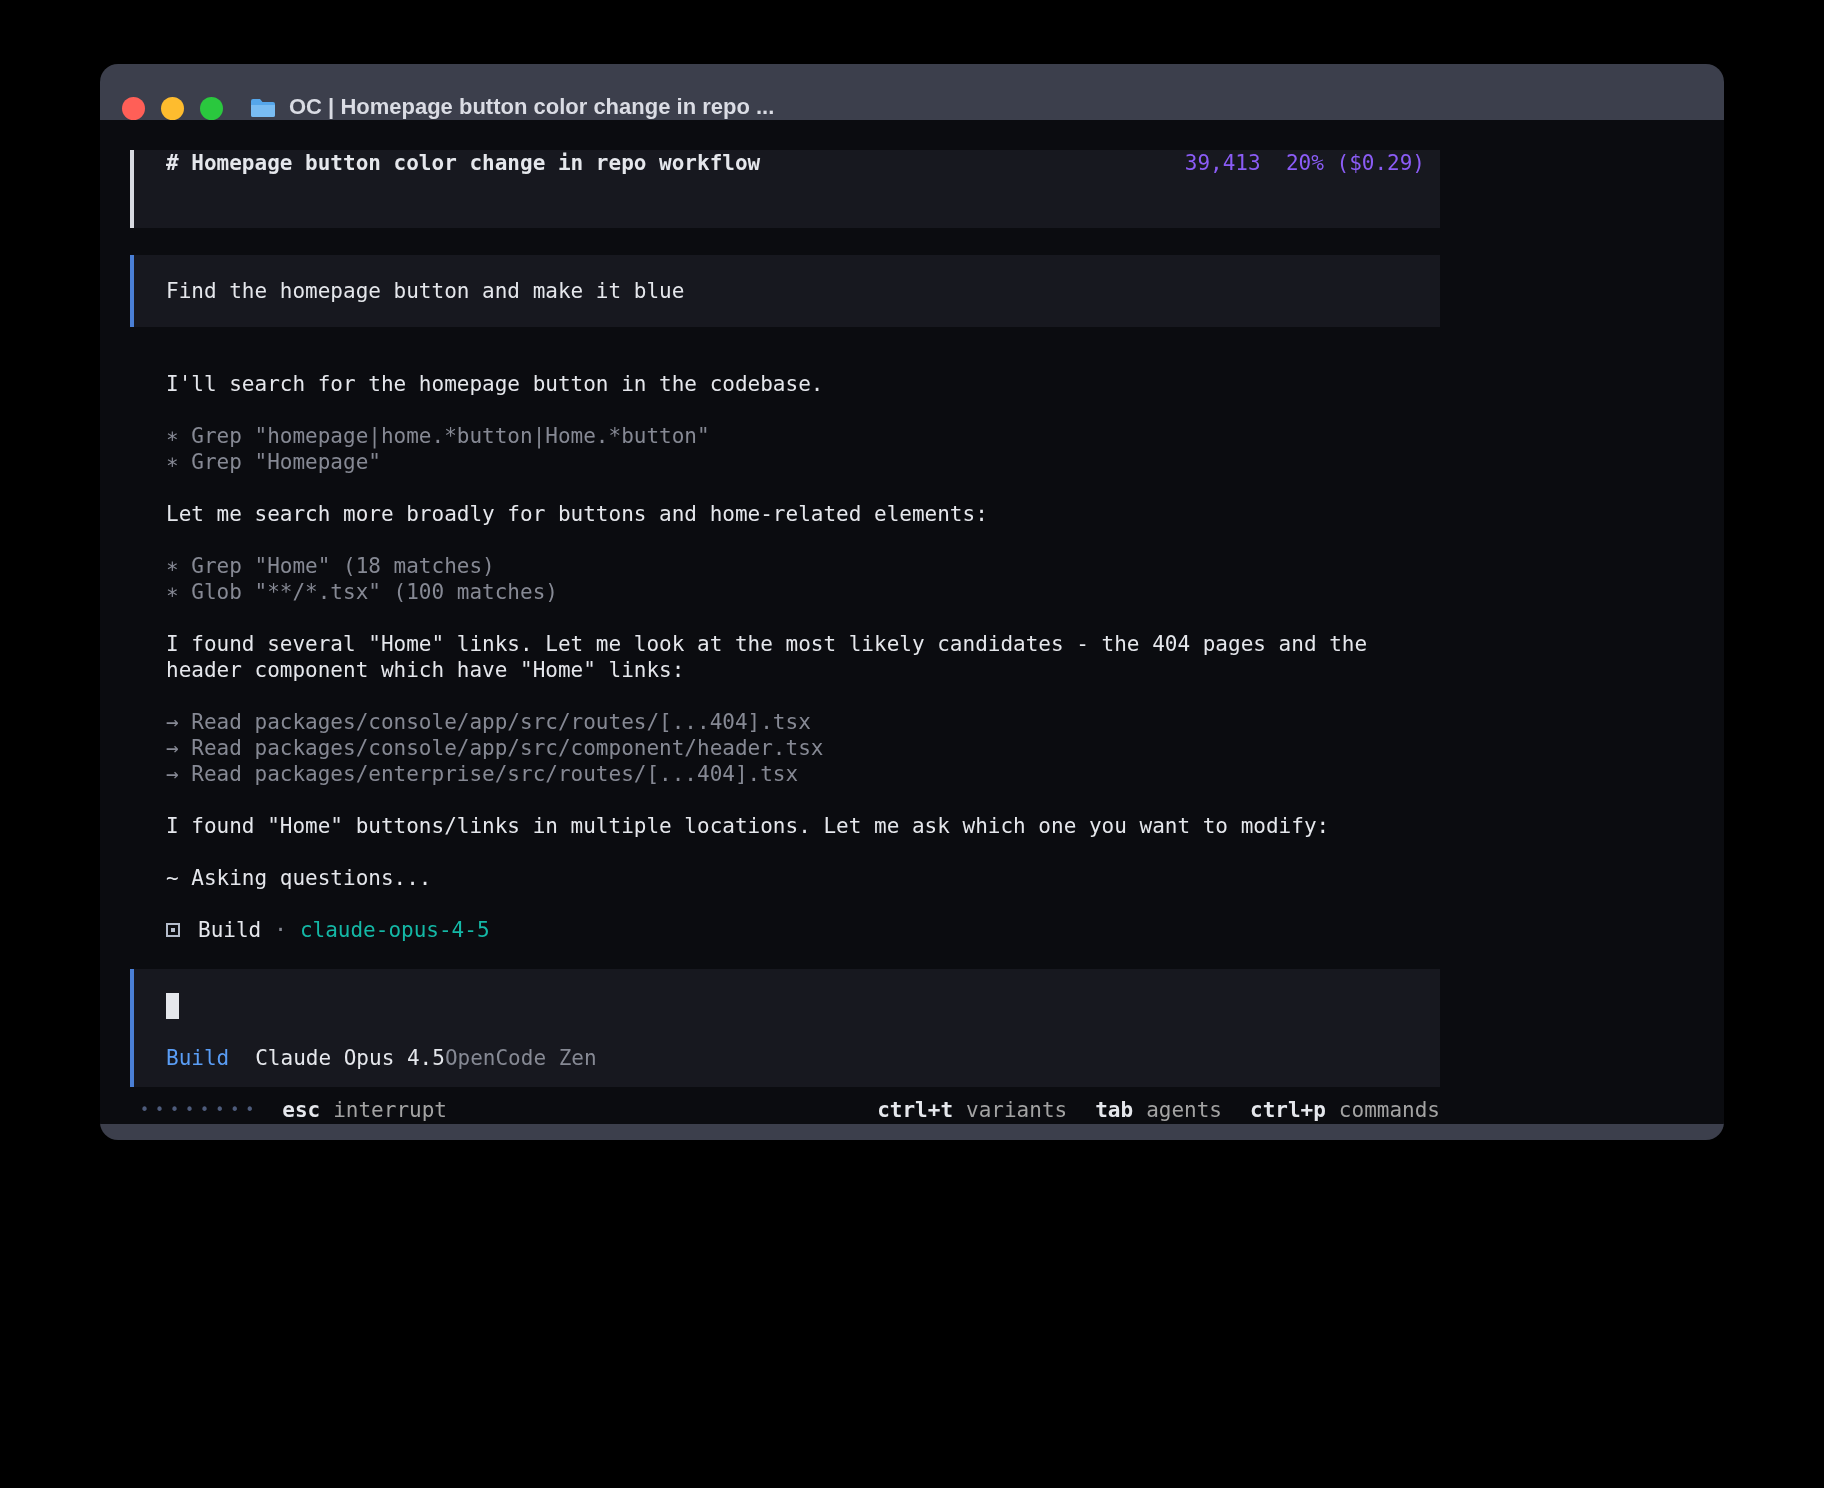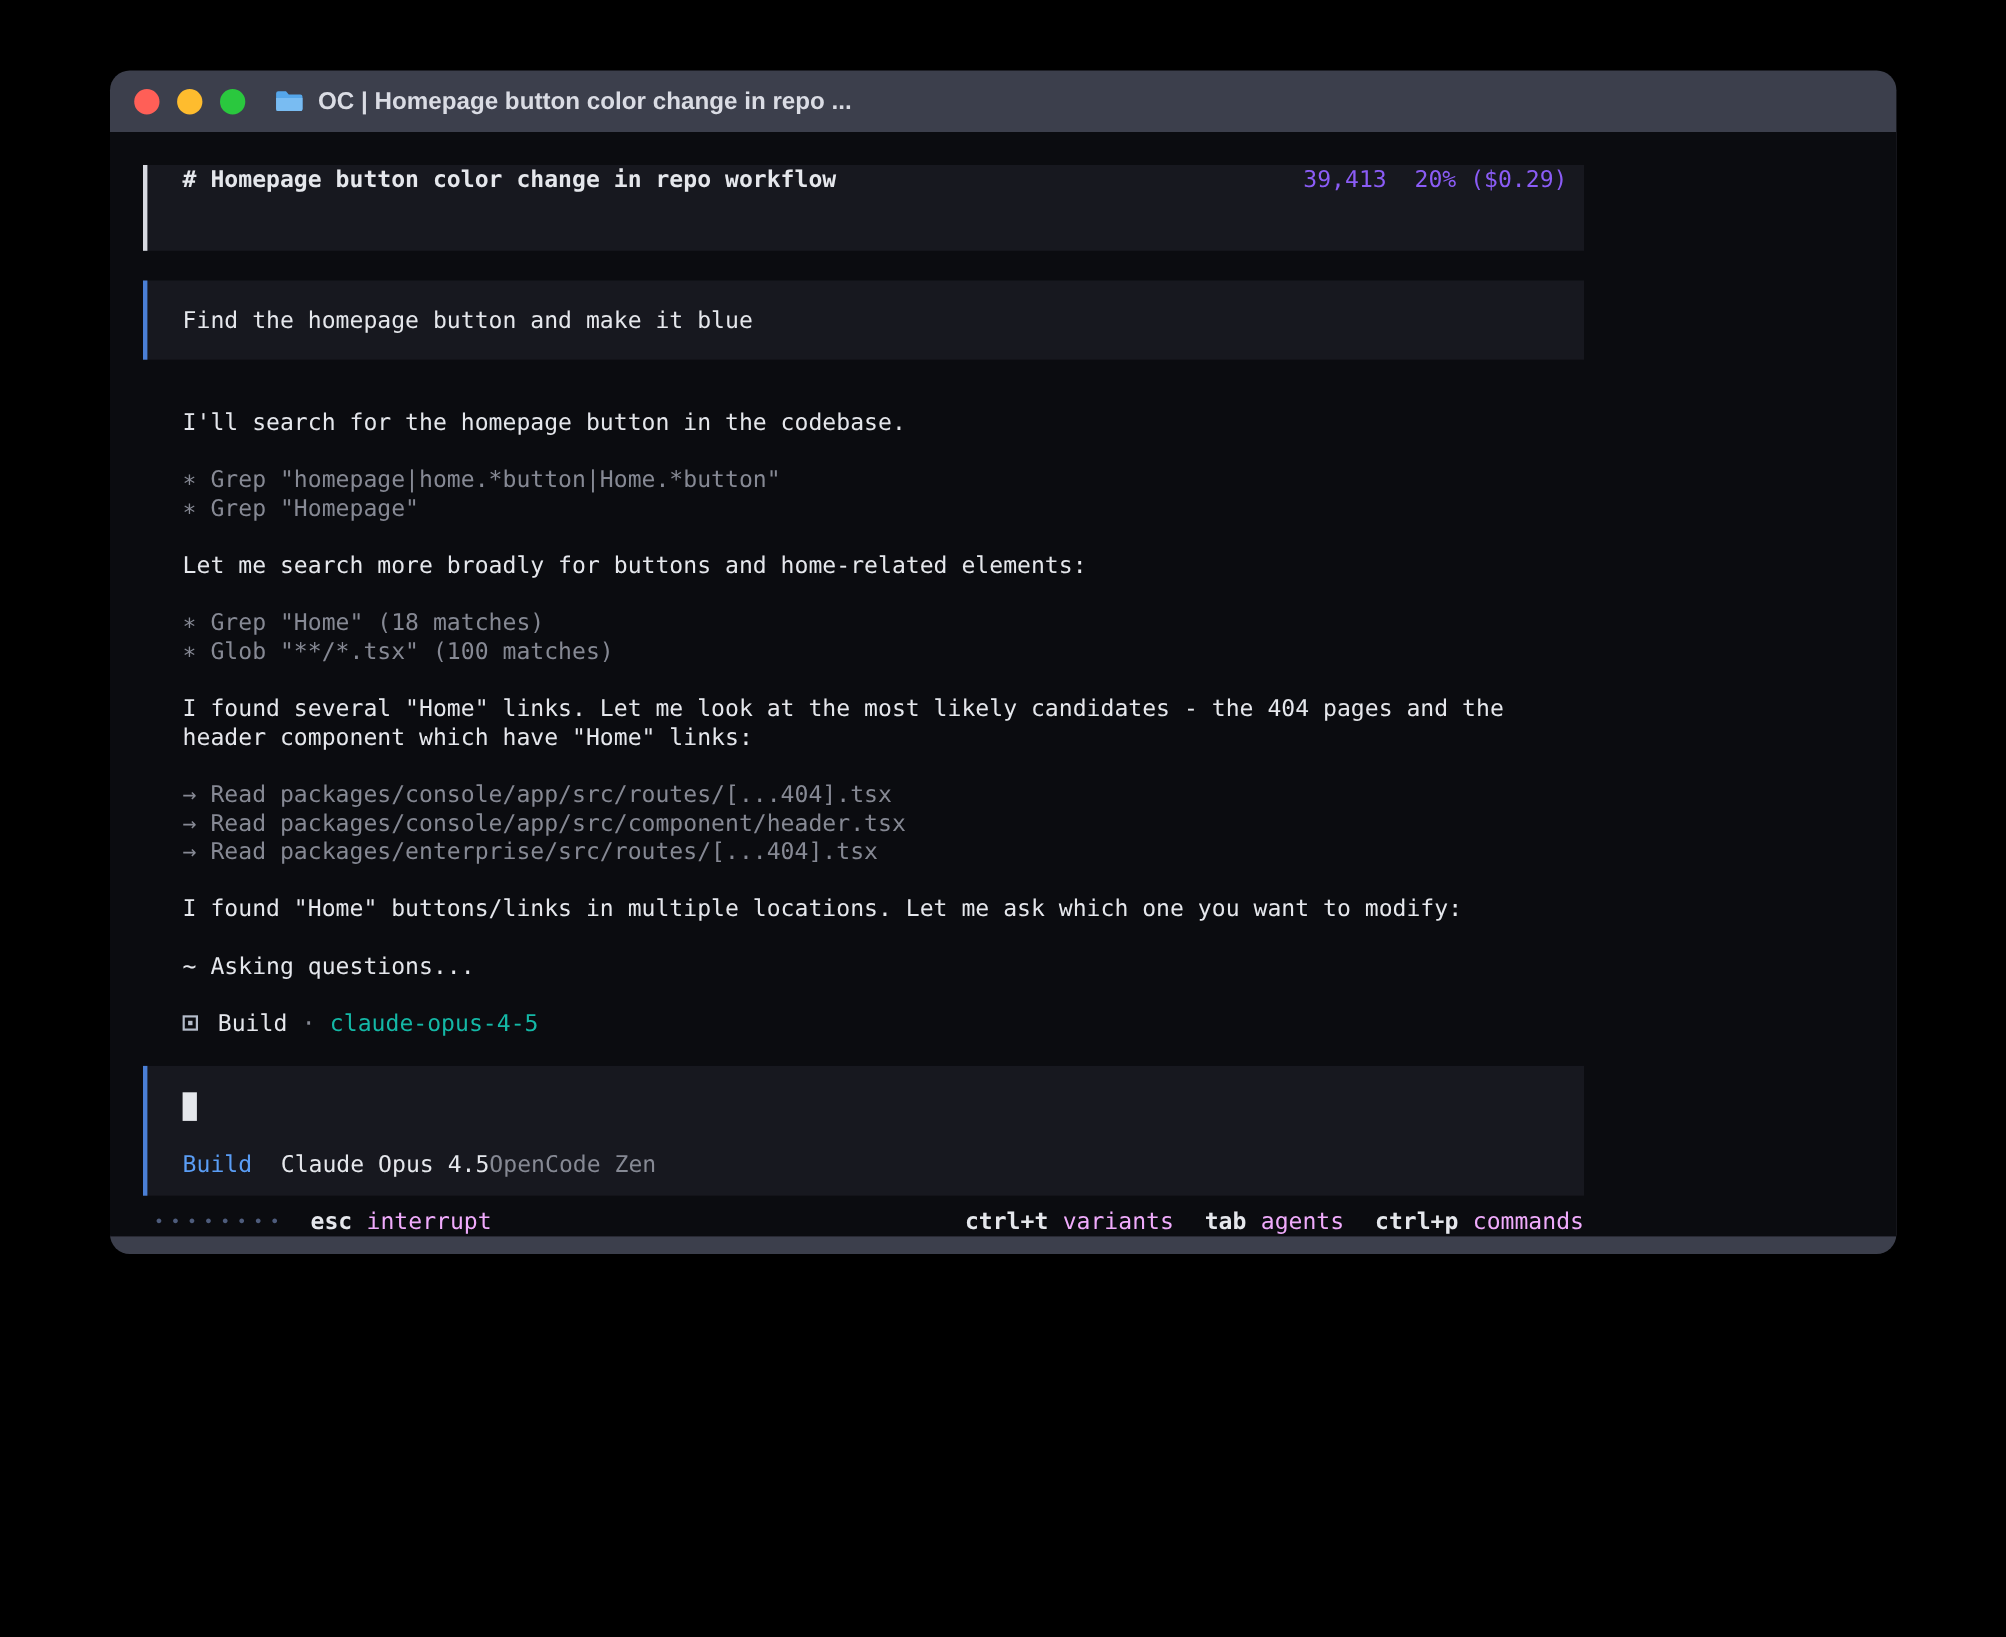--- a/index.html
+++ b/index.html
@@ -18,21 +18,21 @@
     top: 64px;
     width: 1624px;
     height: 1076px;
     background: #3c3f4c;
     border-radius: 18px;
     overflow: hidden;
   }
   .titlebar {
     height: 56px;
     display: flex;
-    align-items: center;
+    align-items: flex-end;
     padding-left: 22px;
   }
   .lights { display: flex; gap: 16px; align-items: center; }
   .light { width: 23px; height: 23px; border-radius: 50%; display: inline-block; }
   .light.red { background: #ff5f57; }
   .light.yellow { background: #febc2e; }
   .light.green { background: #2ac83e; }
   .folder { margin-left: 26px; display: flex; align-items: center; }
   .wtitle {
     margin-left: 12px;
@@ -117,21 +117,21 @@
   }
   .footer-left, .footer-right { display: flex; align-items: center; }
   .spinner {
     color: #4e5c7c;
     font-size: 15px;
     letter-spacing: 6px;
     margin-left: 10px;
   }
   .key { font-weight: 700; color: #e5e7ec; }
   .esc-key { margin-left: 22px; }
-  .hint-label { color: #f0abfc; margin-left: 13px; }
+  .hint-label { color: #a3a3a3; margin-left: 13px; }
   .hint { margin-left: 28px; display: inline-flex; }
 </style>
 </head>
 <body>
 
 <div class="page">
   <div class="window">
 
     <div class="titlebar">
       <div class="lights">

